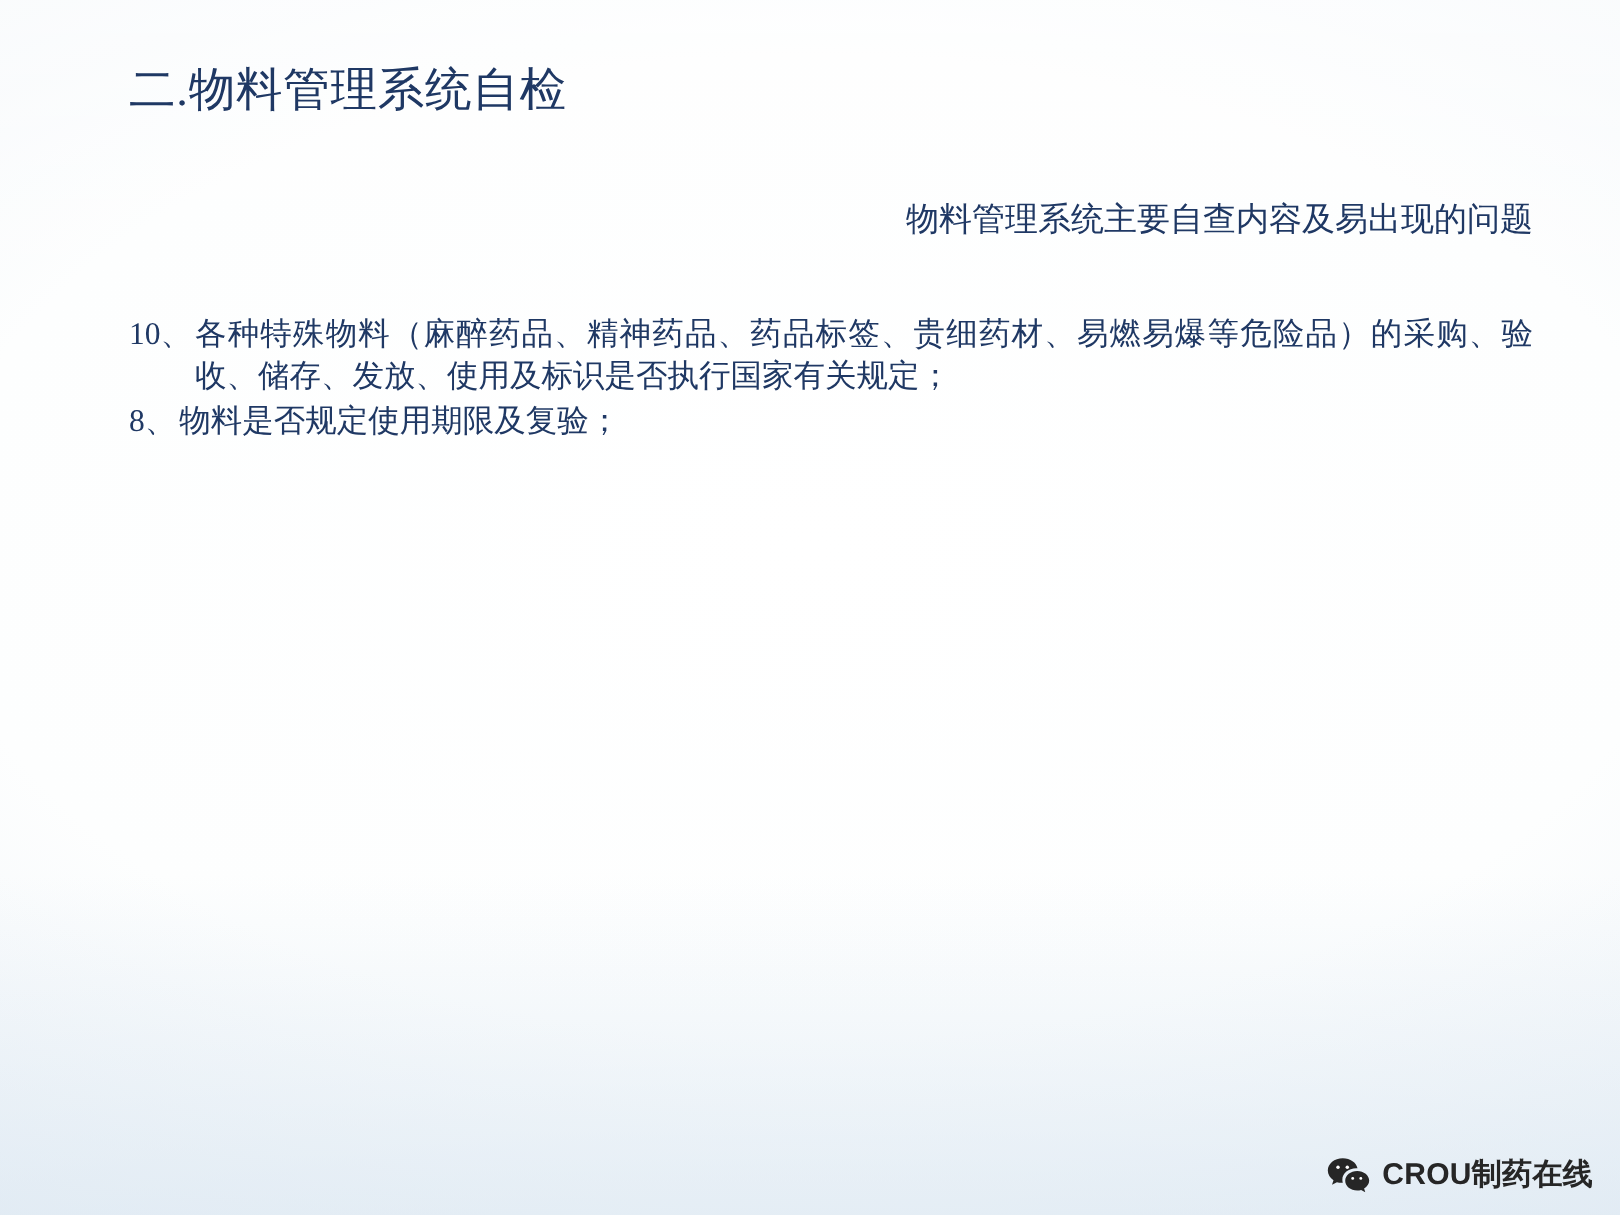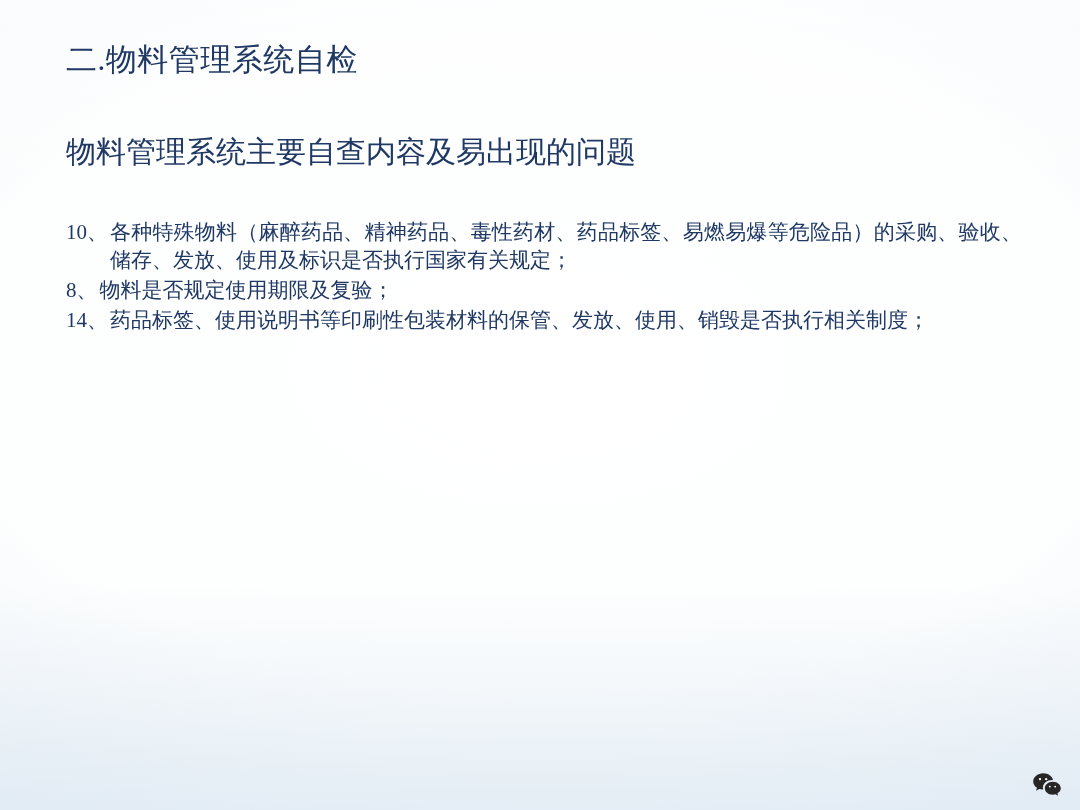--- a/index.html
+++ b/index.html
@@ -15,20 +15,21 @@
     overflow: hidden;
   }
   .slide {
     position: relative;
     width: 1080px;
     height: 810px;
     box-sizing: border-box;
     background:
       radial-gradient(ellipse 120% 90% at 50% 45%, #ffffff 0%, #fdfefe 45%, #eef3f8 78%, #dde7f1 100%);
     overflow: hidden;
+    padding-left: 20px;
   }
   .slide::after {
     content: "";
     position: absolute;
     inset: 0;
     background: linear-gradient(180deg, rgba(255,255,255,0.55) 0%, rgba(255,255,255,0) 30%, rgba(255,255,255,0) 72%, rgba(214,228,240,0.55) 100%);
     pointer-events: none;
   }
   .content {
     position: relative;
@@ -38,24 +39,25 @@
   .slide-title {
     font-size: 31px;
     color: #1f3864;
     letter-spacing: 0.5px;
     line-height: 1.3;
     margin: 0;
     font-weight: normal;
   }
   .subtitle {
     margin-top: 52px;
-    font-size: 30px;
+    font-size: 22px;
     color: #1f3864;
     line-height: 1.3;
     font-weight: normal;
+    text-align: right;
   }
   .item-list {
     margin-top: 48px;
   }
   .item {
     display: flex;
     align-items: flex-start;
     font-size: 21px;
     color: #1f3864;
     line-height: 1.33;
@@ -98,43 +100,40 @@
   <div class="content">
 
     <h1 class="slide-title">二.物料管理系统自检</h1>
 
     <div class="subtitle">物料管理系统主要自查内容及易出现的问题</div>
 
     <div class="item-list">
 
       <div class="item">
         <span class="item-num">10、</span>
-        <span class="item-text">各种特殊物料（麻醉药品、精神药品、毒性药材、药品标签、易燃易爆等危险品）的采购、验收、储存、发放、使用及标识是否执行国家有关规定；</span>
+        <span class="item-text">各种特殊物料（麻醉药品、精神药品、药品标签、贵细药材、易燃易爆等危险品）的采购、验收、储存、发放、使用及标识是否执行国家有关规定；</span>
       </div>
 
       <div class="item">
         <span class="item-num">8、</span>
         <span class="item-text">物料是否规定使用期限及复验；</span>
       </div>
 
 
 
-      <div class="item">
-        <span class="item-num">14、</span>
-        <span class="item-text">药品标签、使用说明书等印刷性包装材料的保管、发放、使用、销毁是否执行相关制度；</span>
-      </div>
 
     </div>
   </div>
 
   <div class="watermark">
     <span>
       <svg class="wechat-icon" viewBox="0 0 30 24" xmlns="http://www.w3.org/2000/svg" aria-hidden="true">
         <path d="M11.2 1.2C5.6 1.2 1.2 4.9 1.2 9.4c0 2.6 1.5 4.9 3.8 6.4l-1 3 3.3-1.7c1.0 0.3 2.0 0.4 3.0 0.4 0.3 0 0.6 0 0.9 0-0.2-0.6-0.3-1.3-0.3-2 0-4.2 4.1-7.6 9.2-7.6 0.3 0 0.6 0 0.9 0C20.2 4.1 16.2 1.2 11.2 1.2z" fill="#262626"></path>
         <circle cx="8" cy="7.2" r="1.15" fill="#ffffff"></circle>
         <circle cx="14.2" cy="7.2" r="1.15" fill="#ffffff"></circle>
         <path d="M28.8 16.2c0-3.6-3.6-6.5-8-6.5s-8 2.9-8 6.5 3.6 6.5 8 6.5c0.9 0 1.8-0.1 2.6-0.4l2.8 1.5-0.8-2.5C27.4 20.1 28.8 18.3 28.8 16.2z" fill="#262626"></path>
         <circle cx="17.8" cy="14.6" r="0.95" fill="#ffffff"></circle>
         <circle cx="23.2" cy="14.6" r="0.95" fill="#ffffff"></circle>
       </svg>
     </span>
+    <span>CROU制药在线</span>
   </div>
 </div>
 
 </body></html>

